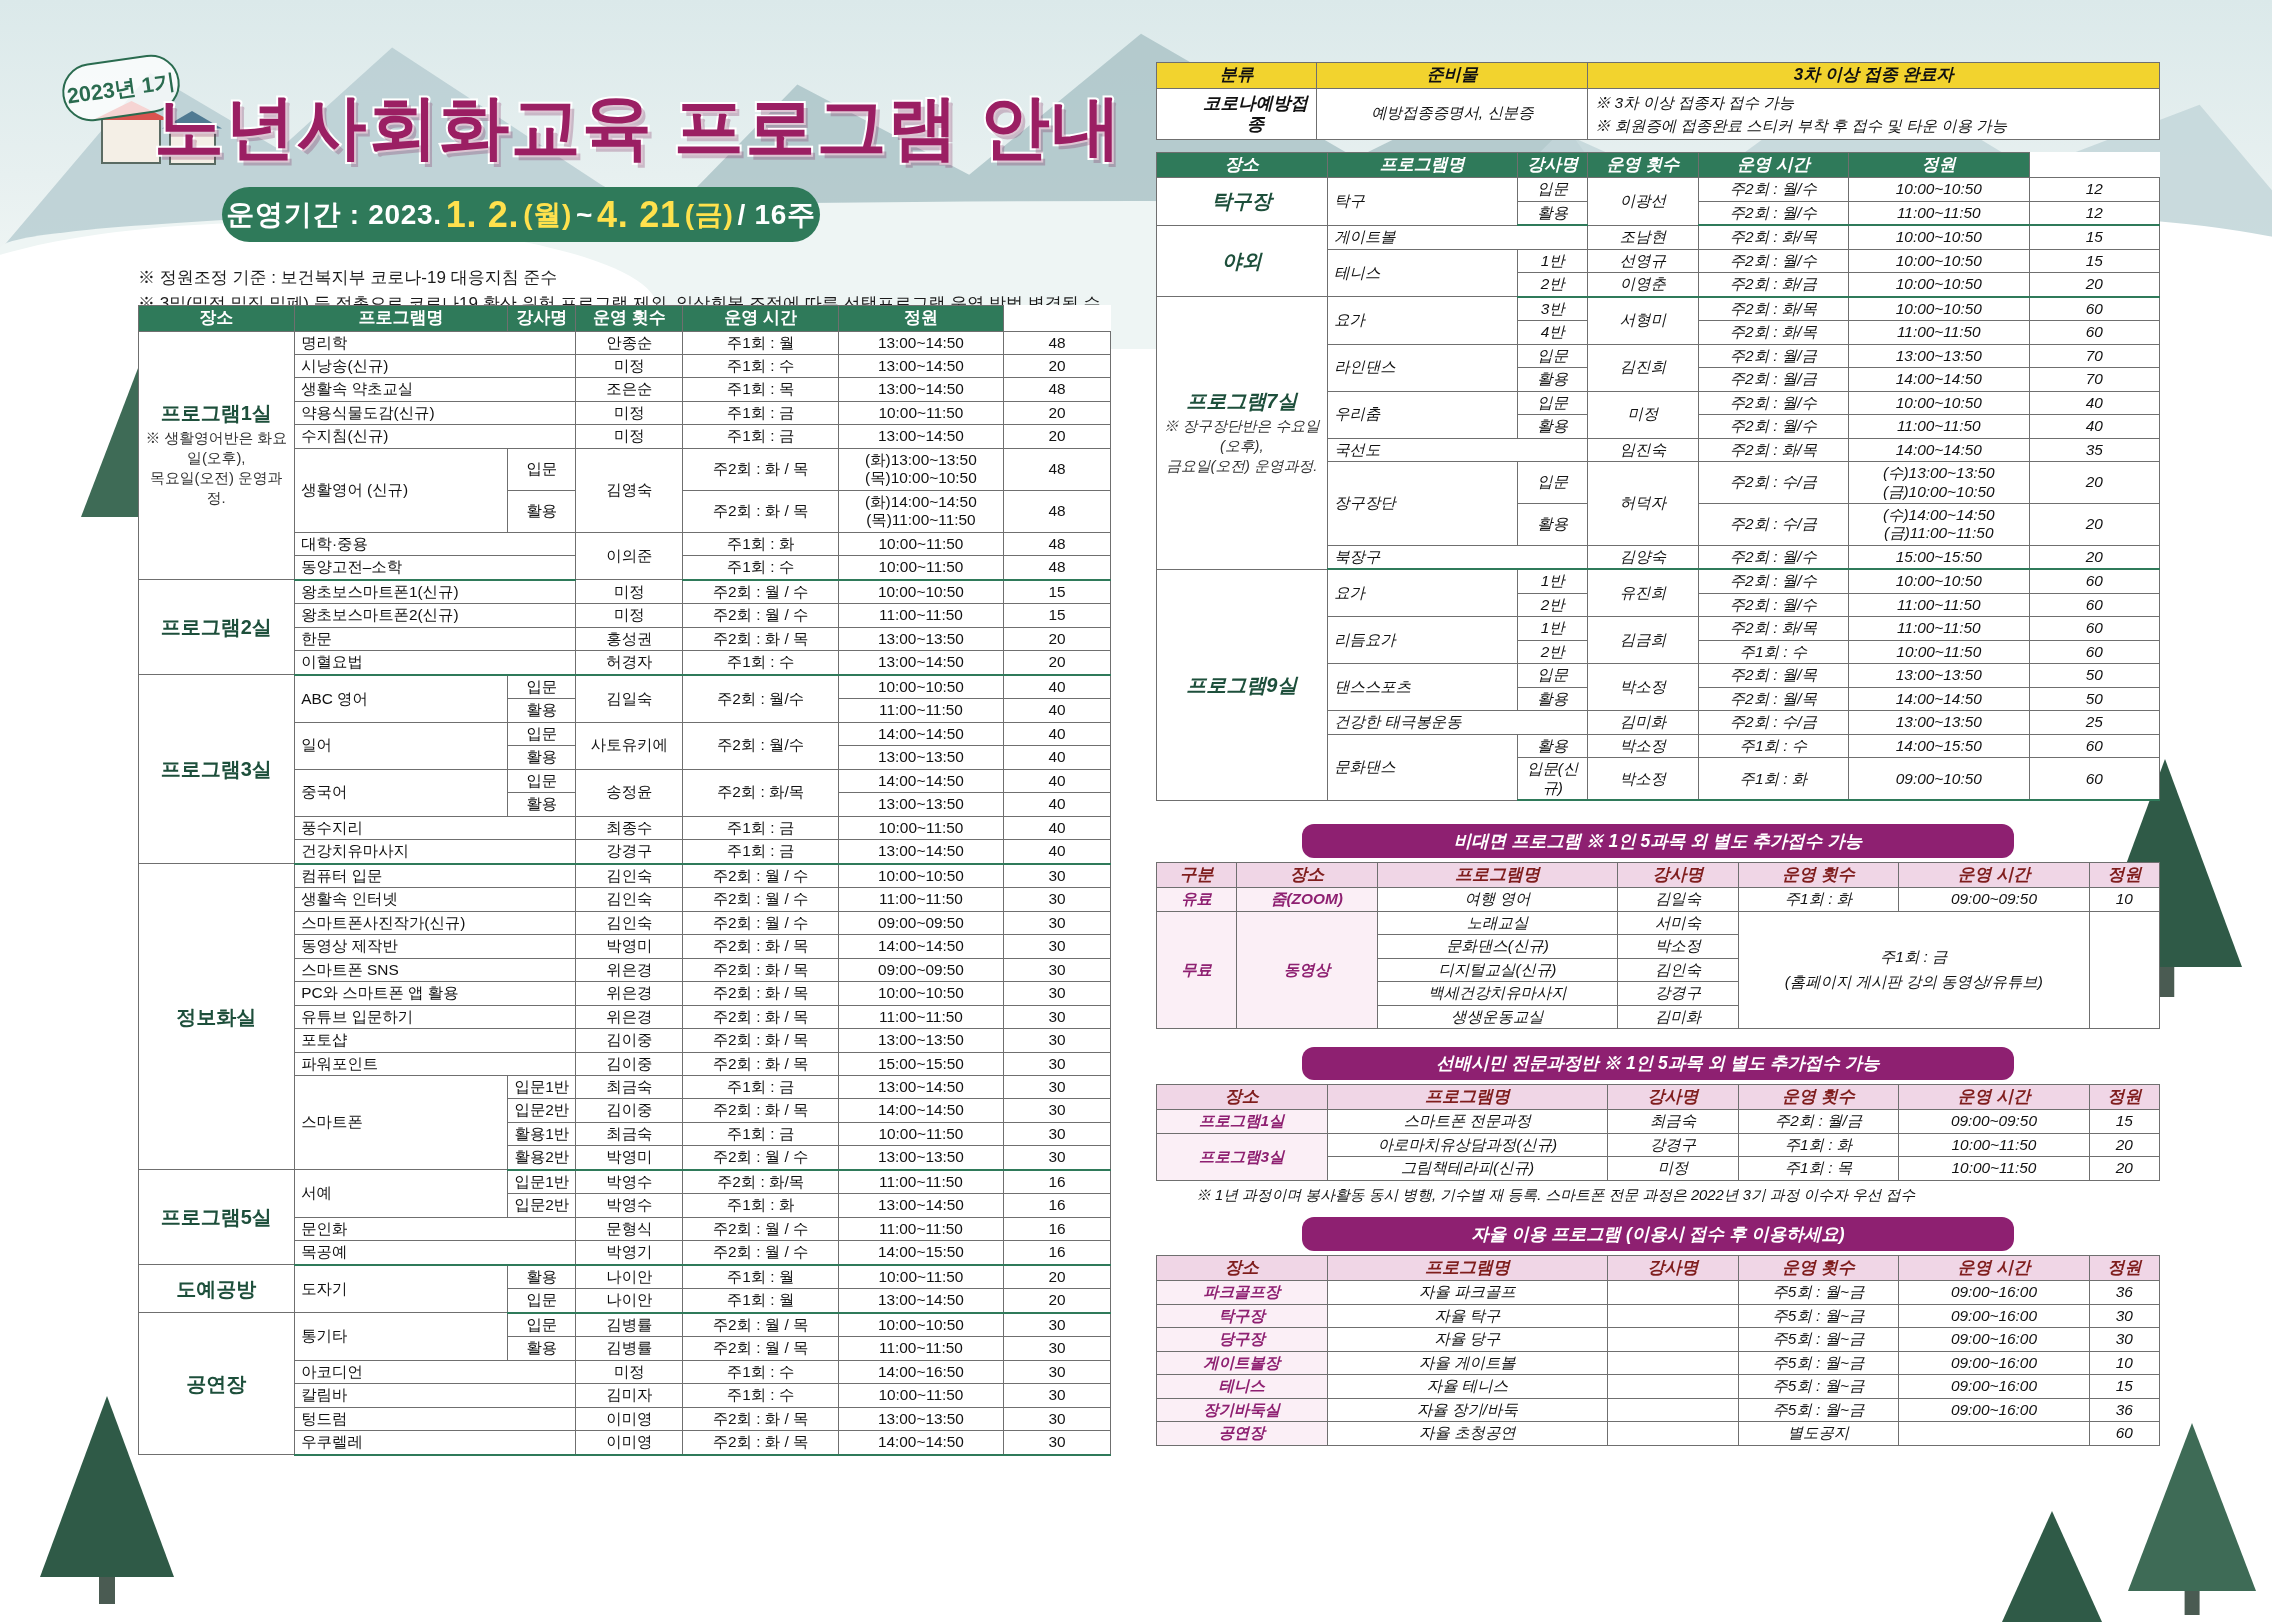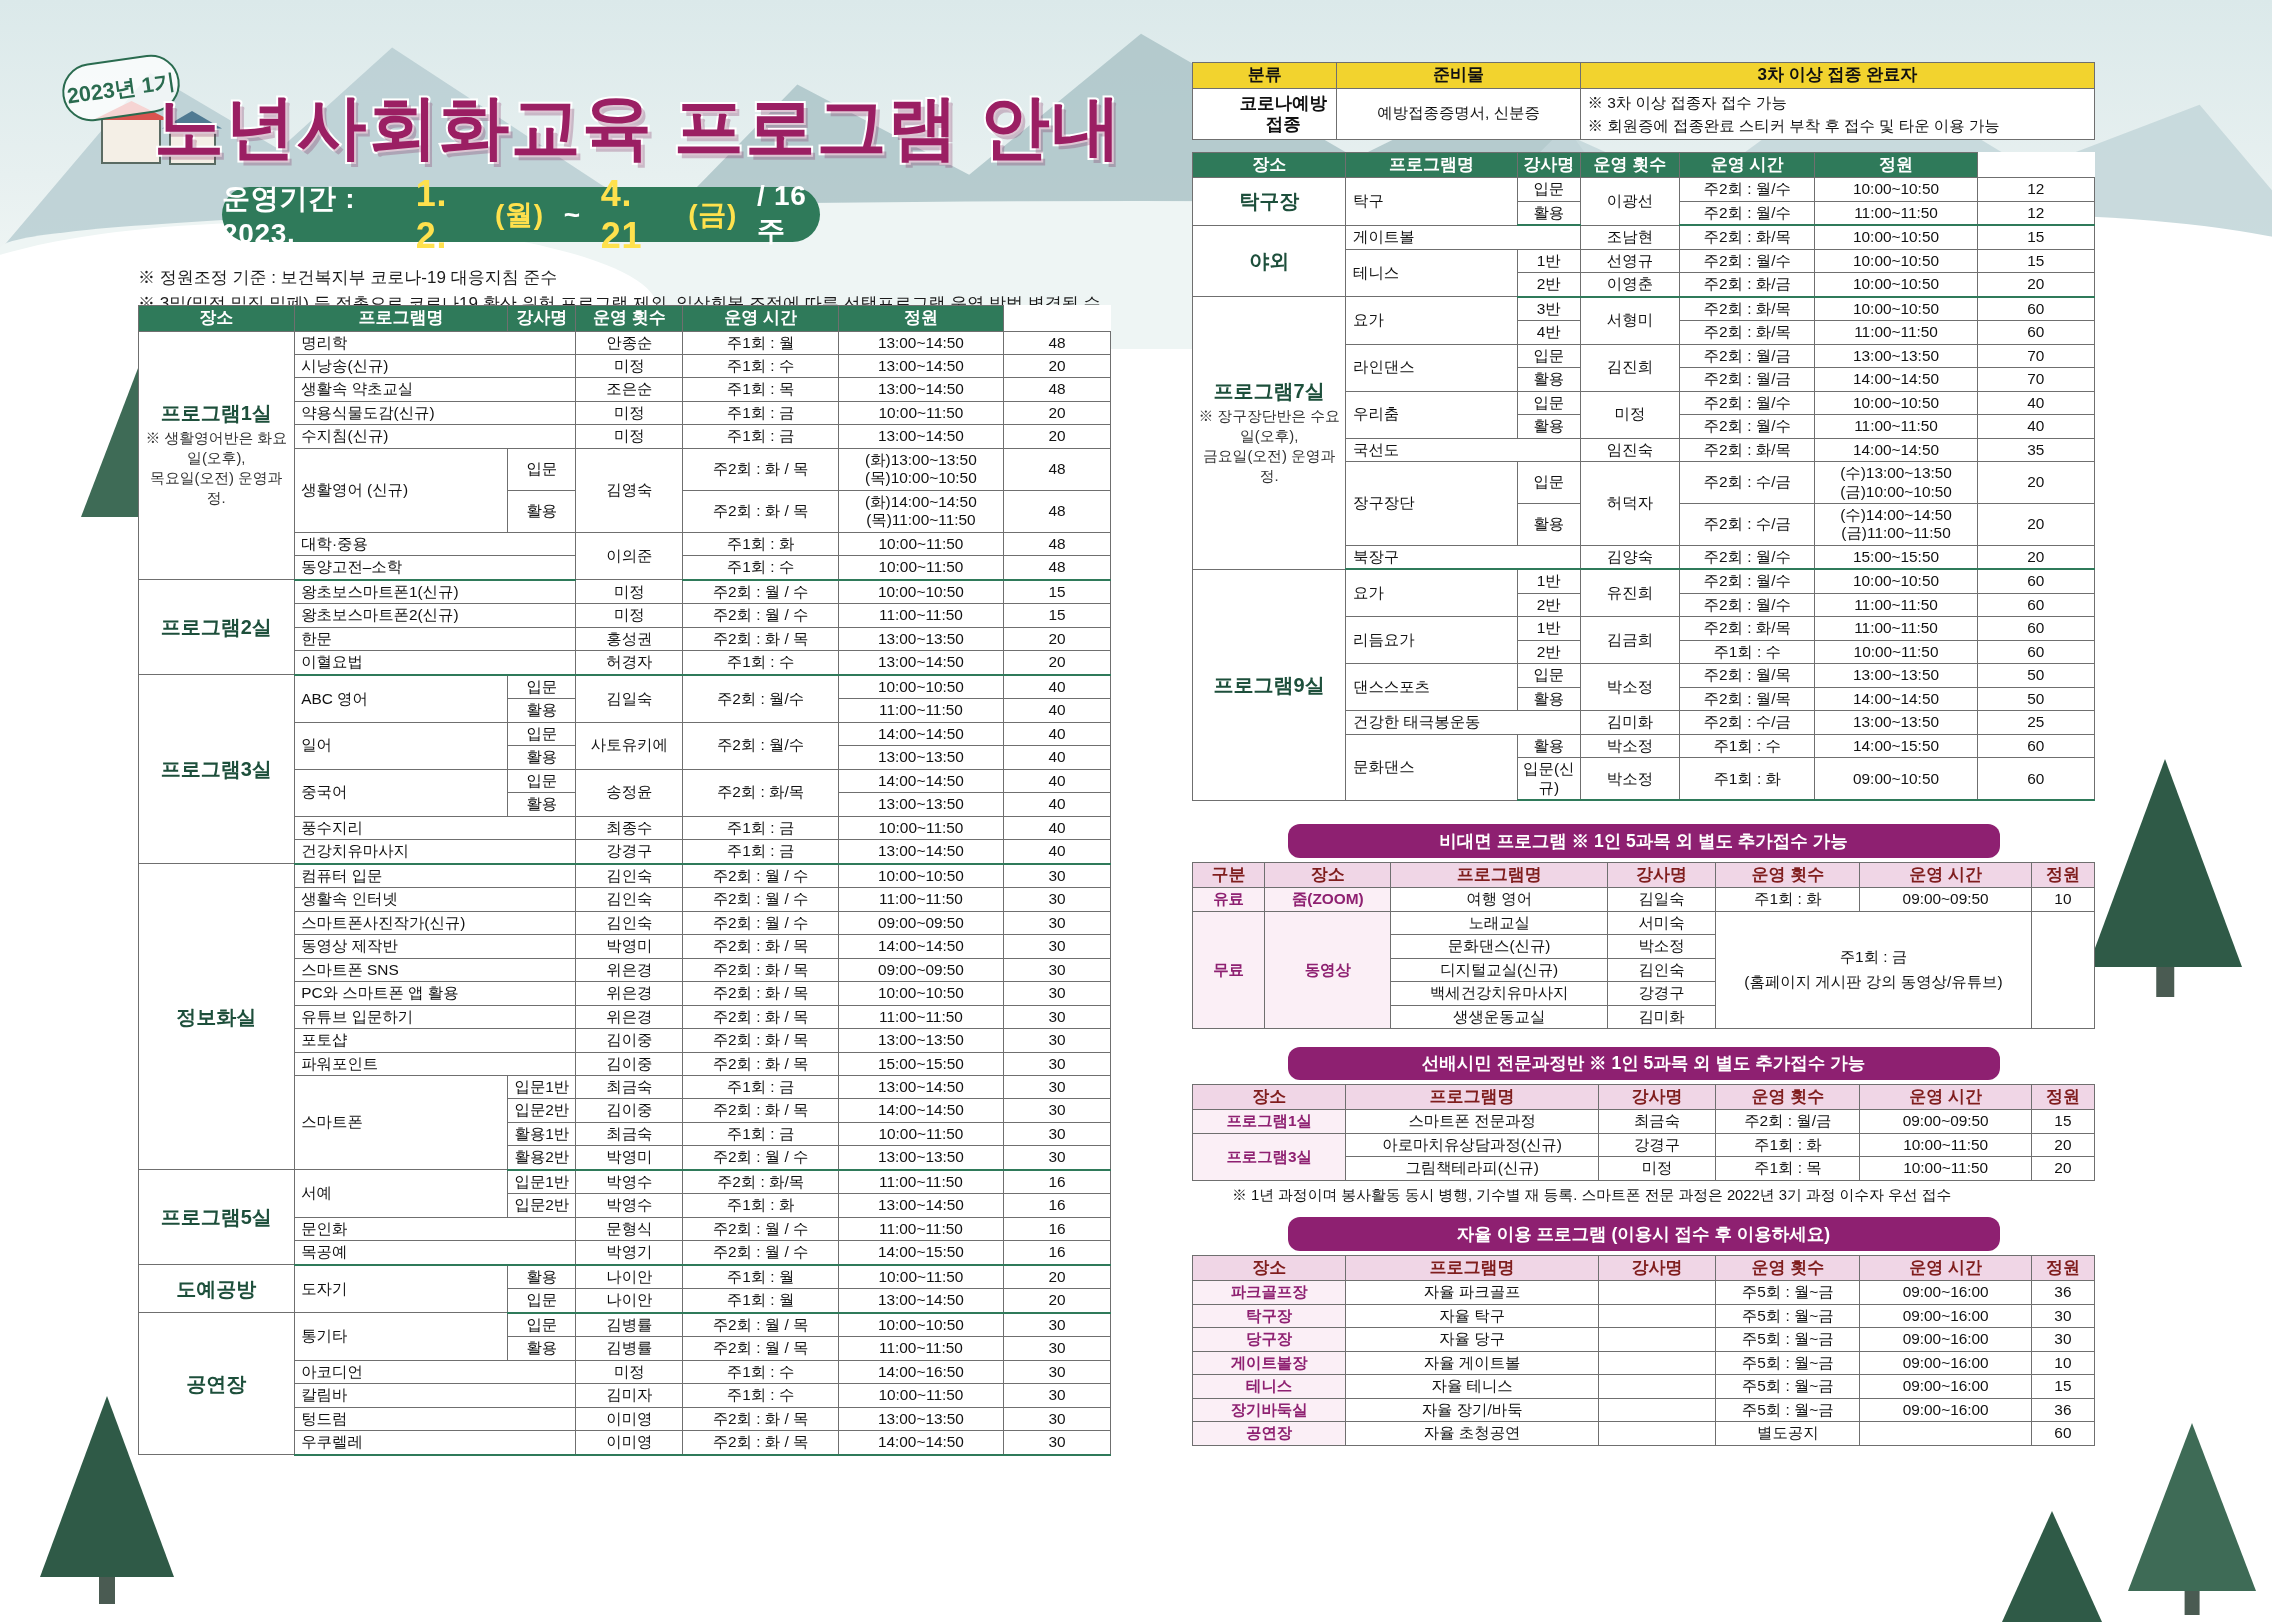--- a/index.html
+++ b/index.html
@@ -82,21 +82,21 @@
     color:#9b1f63;
     -webkit-text-stroke: 4px #ffffff;
     paint-order: stroke fill;
     text-shadow: 4px 4.7px 0 rgba(120,25,80,.25);
     white-space:nowrap;
   }
   .period {
     position:absolute; left:222px; top:187px; width:598px; height:55px;
     background:#2f7a5a; border-radius:27.5px;
     color:#ffffff; font-size:28px; font-weight:bold;
-    display:flex; align-items:center; justify-content:center; gap:20px;
+    display:flex; align-items:center; justify-content:center; gap:4px;
     letter-spacing:0.7px;
   }
   .period .big { font-size:36px; color:#ffe14d; }
   .period .acc { color:#ffe14d; }
   .notes {
     position:absolute; left:138px; top:265px; width:973px;
     font-size:17px; color:#1b1b1b; line-height:1.55;
   }
 
   
@@ -117,21 +117,21 @@
     font-weight:bold; font-size:20px; color:#1d4f3b;
   }
   .tbl .place small { font-weight:normal; font-size:14.8px; color:#333; display:block; line-height:1.35; margin-top:4px;}
   .tbl td.left { text-align:left; padding-left:6.7px; }
   .grp-end td { border-bottom:2px solid #2f7a5a; }
 
   
   .left-table { position:absolute; left:138px; top:305px; width:973px; }
 
   
-  .right { position:absolute; left:1192px; top:62px; width:903px; }
+  .right { position:absolute; left:1156px; top:62px; width:1004px;font-style:italic; }
   .r-block { margin-bottom:12px; }
   .tbl.yellow thead th { background:#f2d32e; color:#111; }
   .tbl.yellow td { font-size:15.4px; }
   .tbl.yellow td.left { text-align:left; }
 
   .sect-title {
     background:#8e2071; color:#fff; font-weight:bold; font-size:17.5px;
     text-align:center; padding:4.7px 0; border-radius:12px;
     width:712px; margin:0 auto 4px auto;
   }

